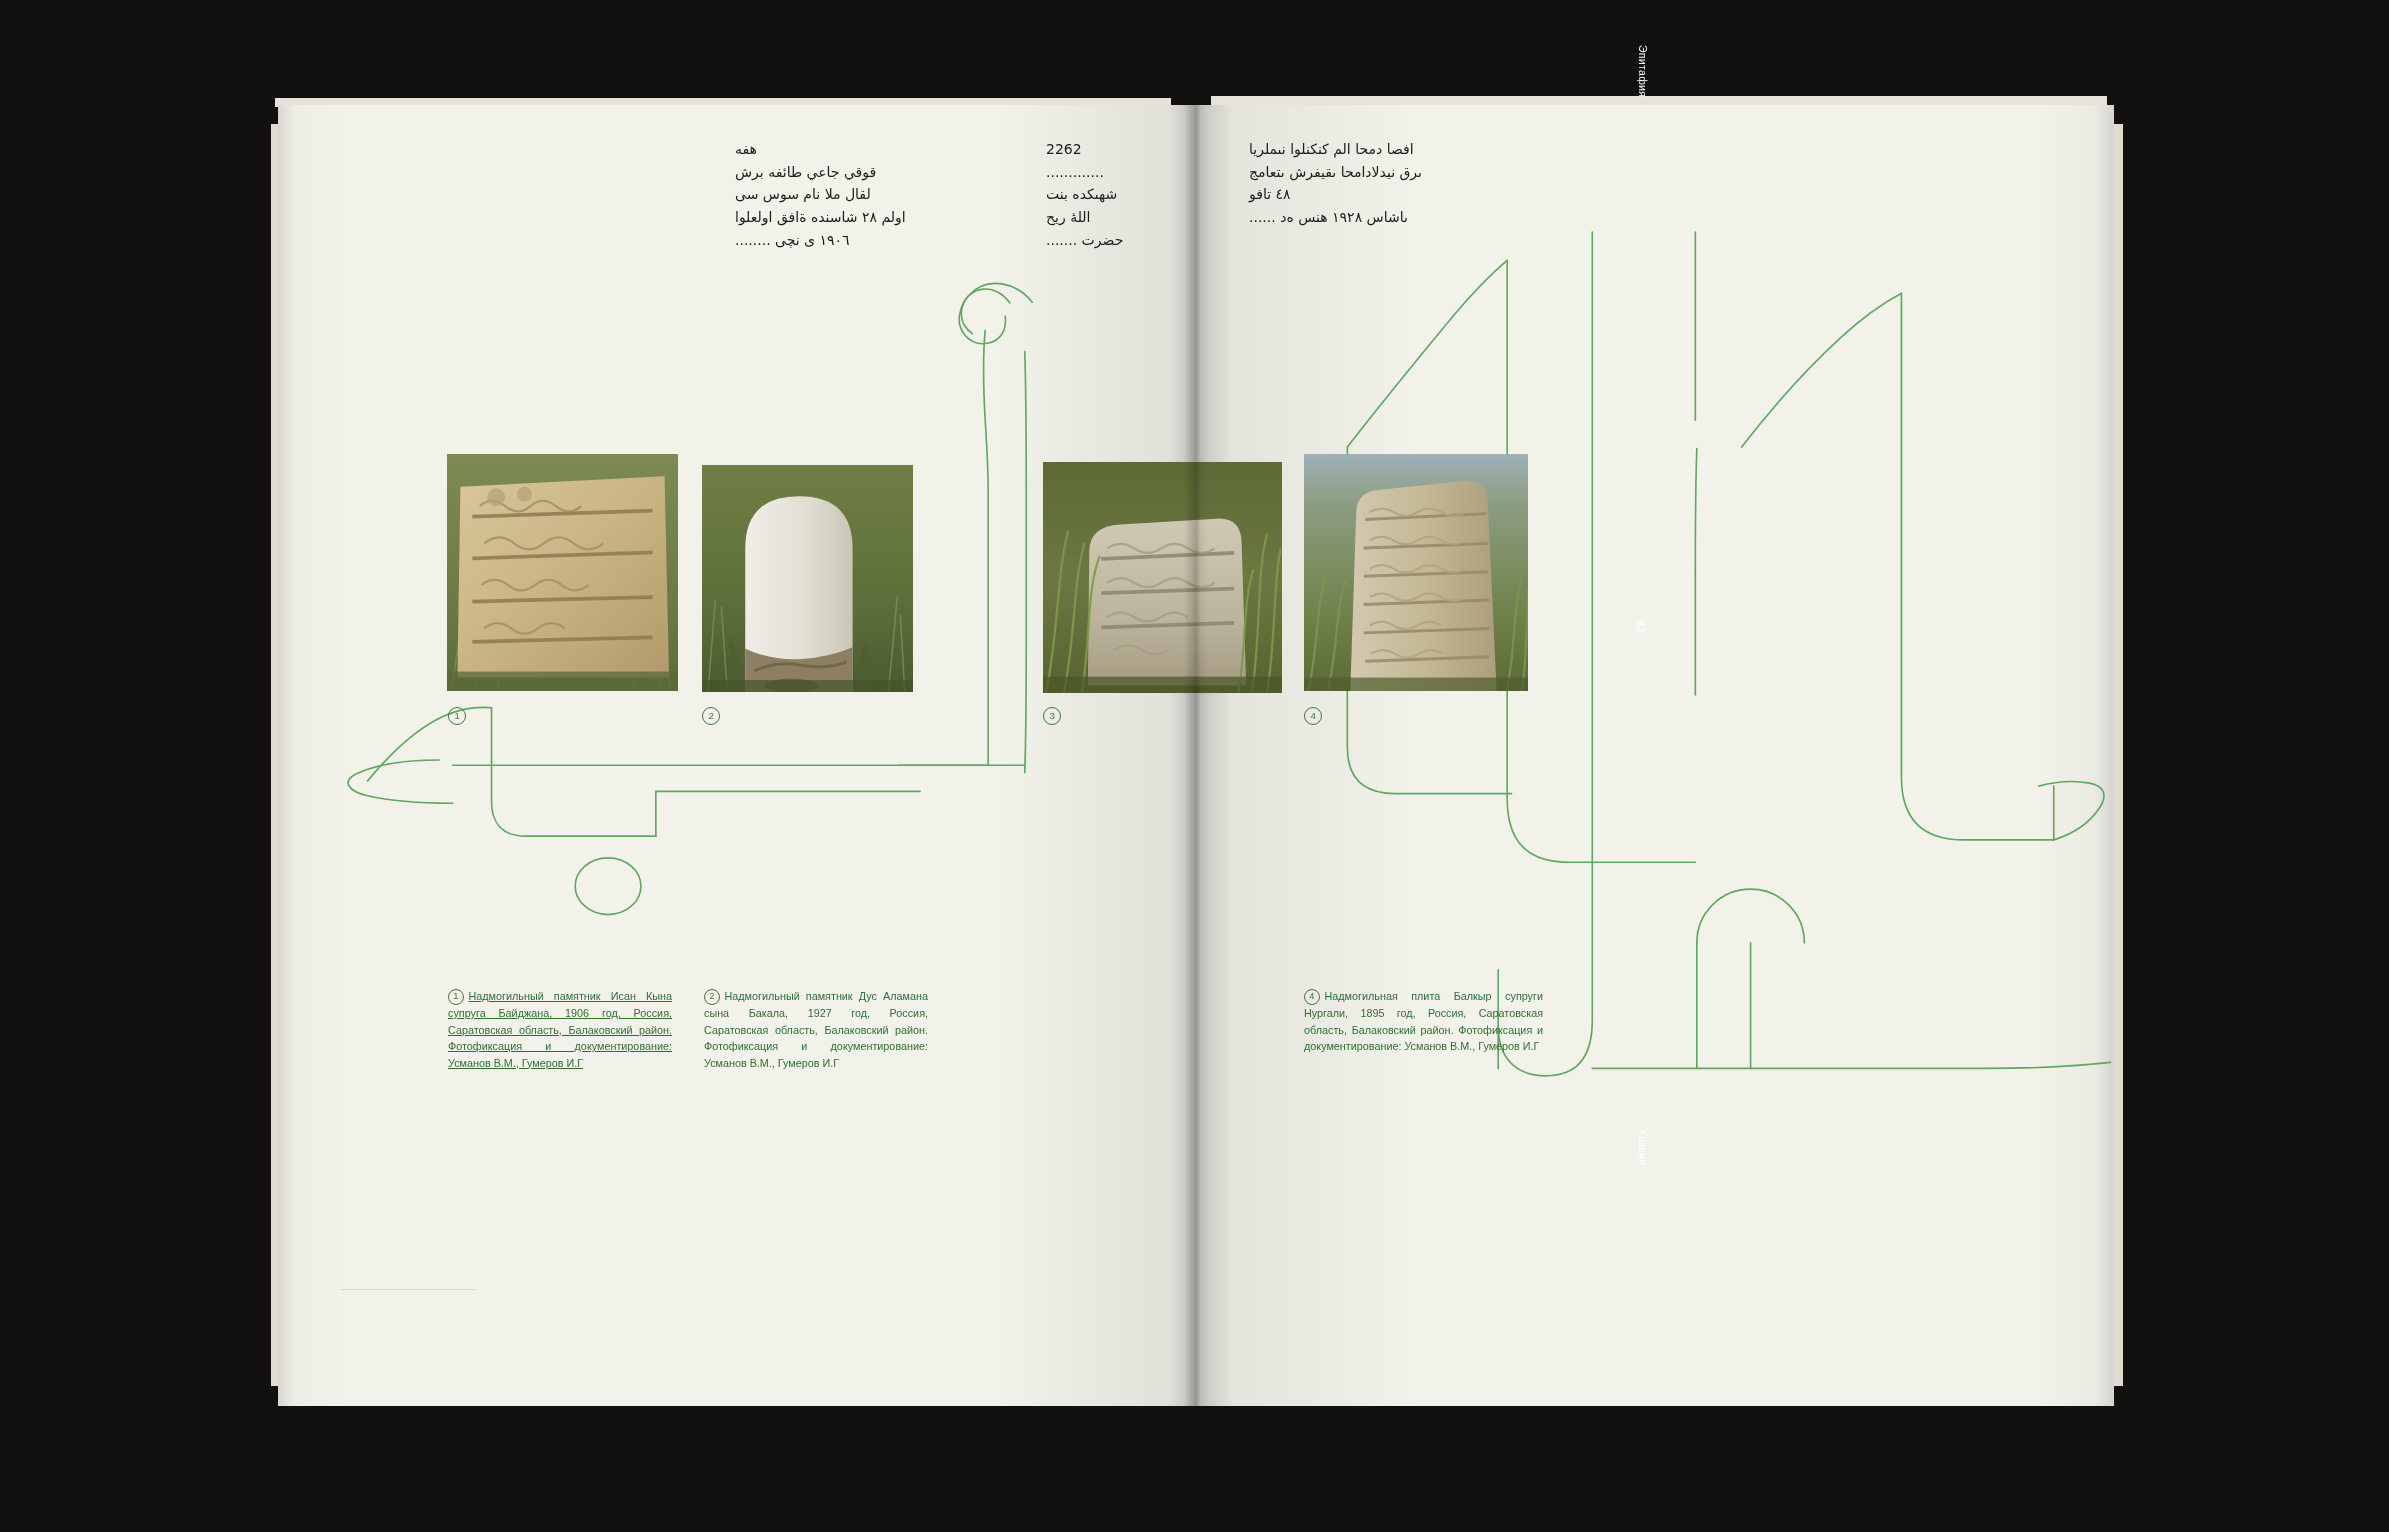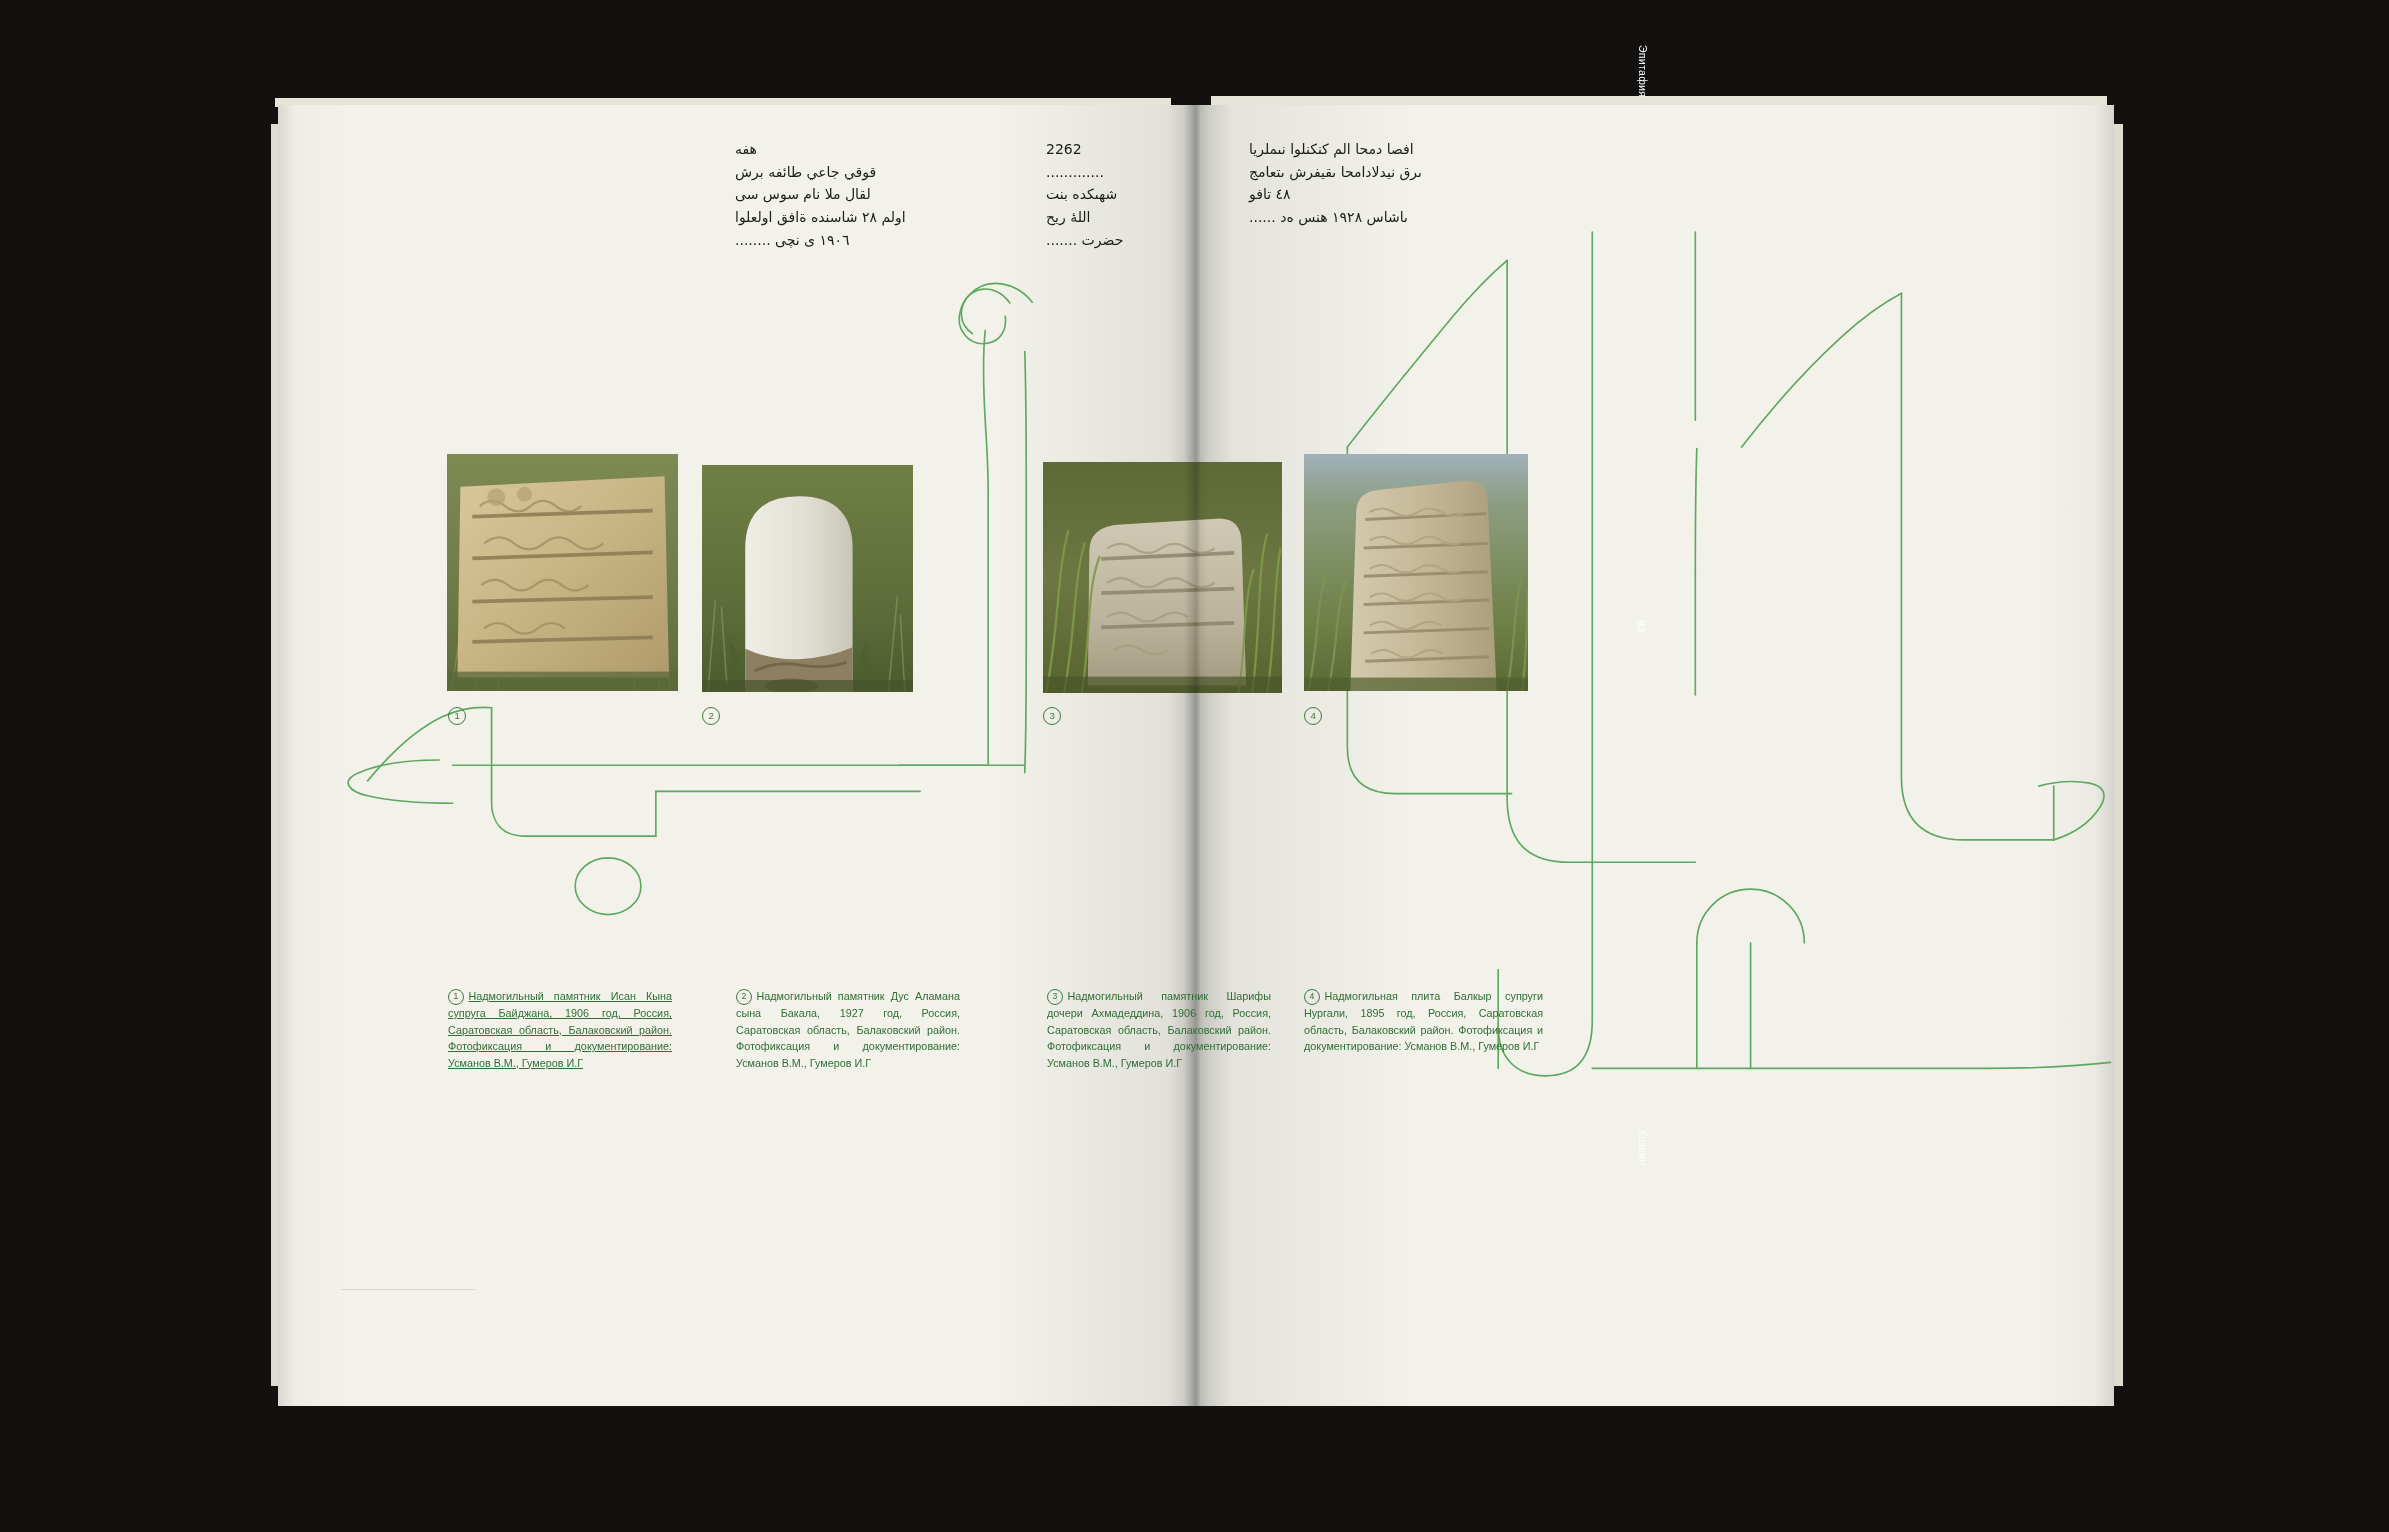--- a/index.html
+++ b/index.html
@@ -170,21 +170,21 @@
     height: 14px;
     border: 0.9px solid #3f7a3f;
     border-radius: 50%;
     font-size: 8.6px;
     line-height: 13.4px;
     text-align: center;
     margin-right: 4.5px;
     vertical-align: 0.7px;
   }
   .cp1 { left: 170px;  top: 883px; width: 224px; text-decoration: underline; }
-  .cp2 { left: 426px;  top: 883px; width: 224px; margin-left: 32px; }
+  .cp2 { left: 426px;  top: 883px; width: 224px; }
   .cp3 { left: 769px; top: 883px; width: 224px; }
   .cp4 { left: 1026px; top: 883px; width: 239px; }
 
   
   .vert {
     position: absolute;
     z-index: 6;
     writing-mode: vertical-rl;
     color: #2d2d2a;
     font-size: 10.5px;
@@ -446,23 +446,20 @@
     <div class="marker mk2">2</div>
     <div class="marker mk3">3</div>
     <div class="marker mk4">4</div>
 
     <div class="caption cp1">
       <span class="cap-num">1</span><span>Надмогильный памятник Исан Кына супруга Байджана, 1906 год, Россия, Саратовская область, Балаковский район. Фотофиксация и документирование: Усманов В.М., Гумеров И.Г</span>
     </div>
     <div class="caption cp2">
       <span class="cap-num">2</span><span>Надмогильный памятник Дус Аламана сына Бакала, 1927 год, Россия, Саратовская область, Балаковский район. Фотофиксация и документирование: Усманов В.М., Гумеров И.Г</span>
     </div>
-    <div class="caption cp3">
-      <span class="cap-num">3</span><span>Надмогильный памятник Шарифы дочери Ахмадеддина, 1906 год, Россия, Саратовская область, Балаковский район. Фотофиксация и документирование: Усманов В.М., Гумеров И.Г</span>
-    </div>
     <div class="caption cp4">
       <span class="cap-num">4</span><span>Надмогильная плита Балкыр супруги Нургали, 1895 год, Россия, Саратовская область, Балаковский район. Фотофиксация и документирование: Усманов В.М., Гумеров И.Г</span>
     </div>
 
   </div>
 
   <div class="vert vert-epitaph">Эпитафия</div>
   <div class="folio">83</div>
   <div class="vert vert-hozyain">Хозяин</div>
 

